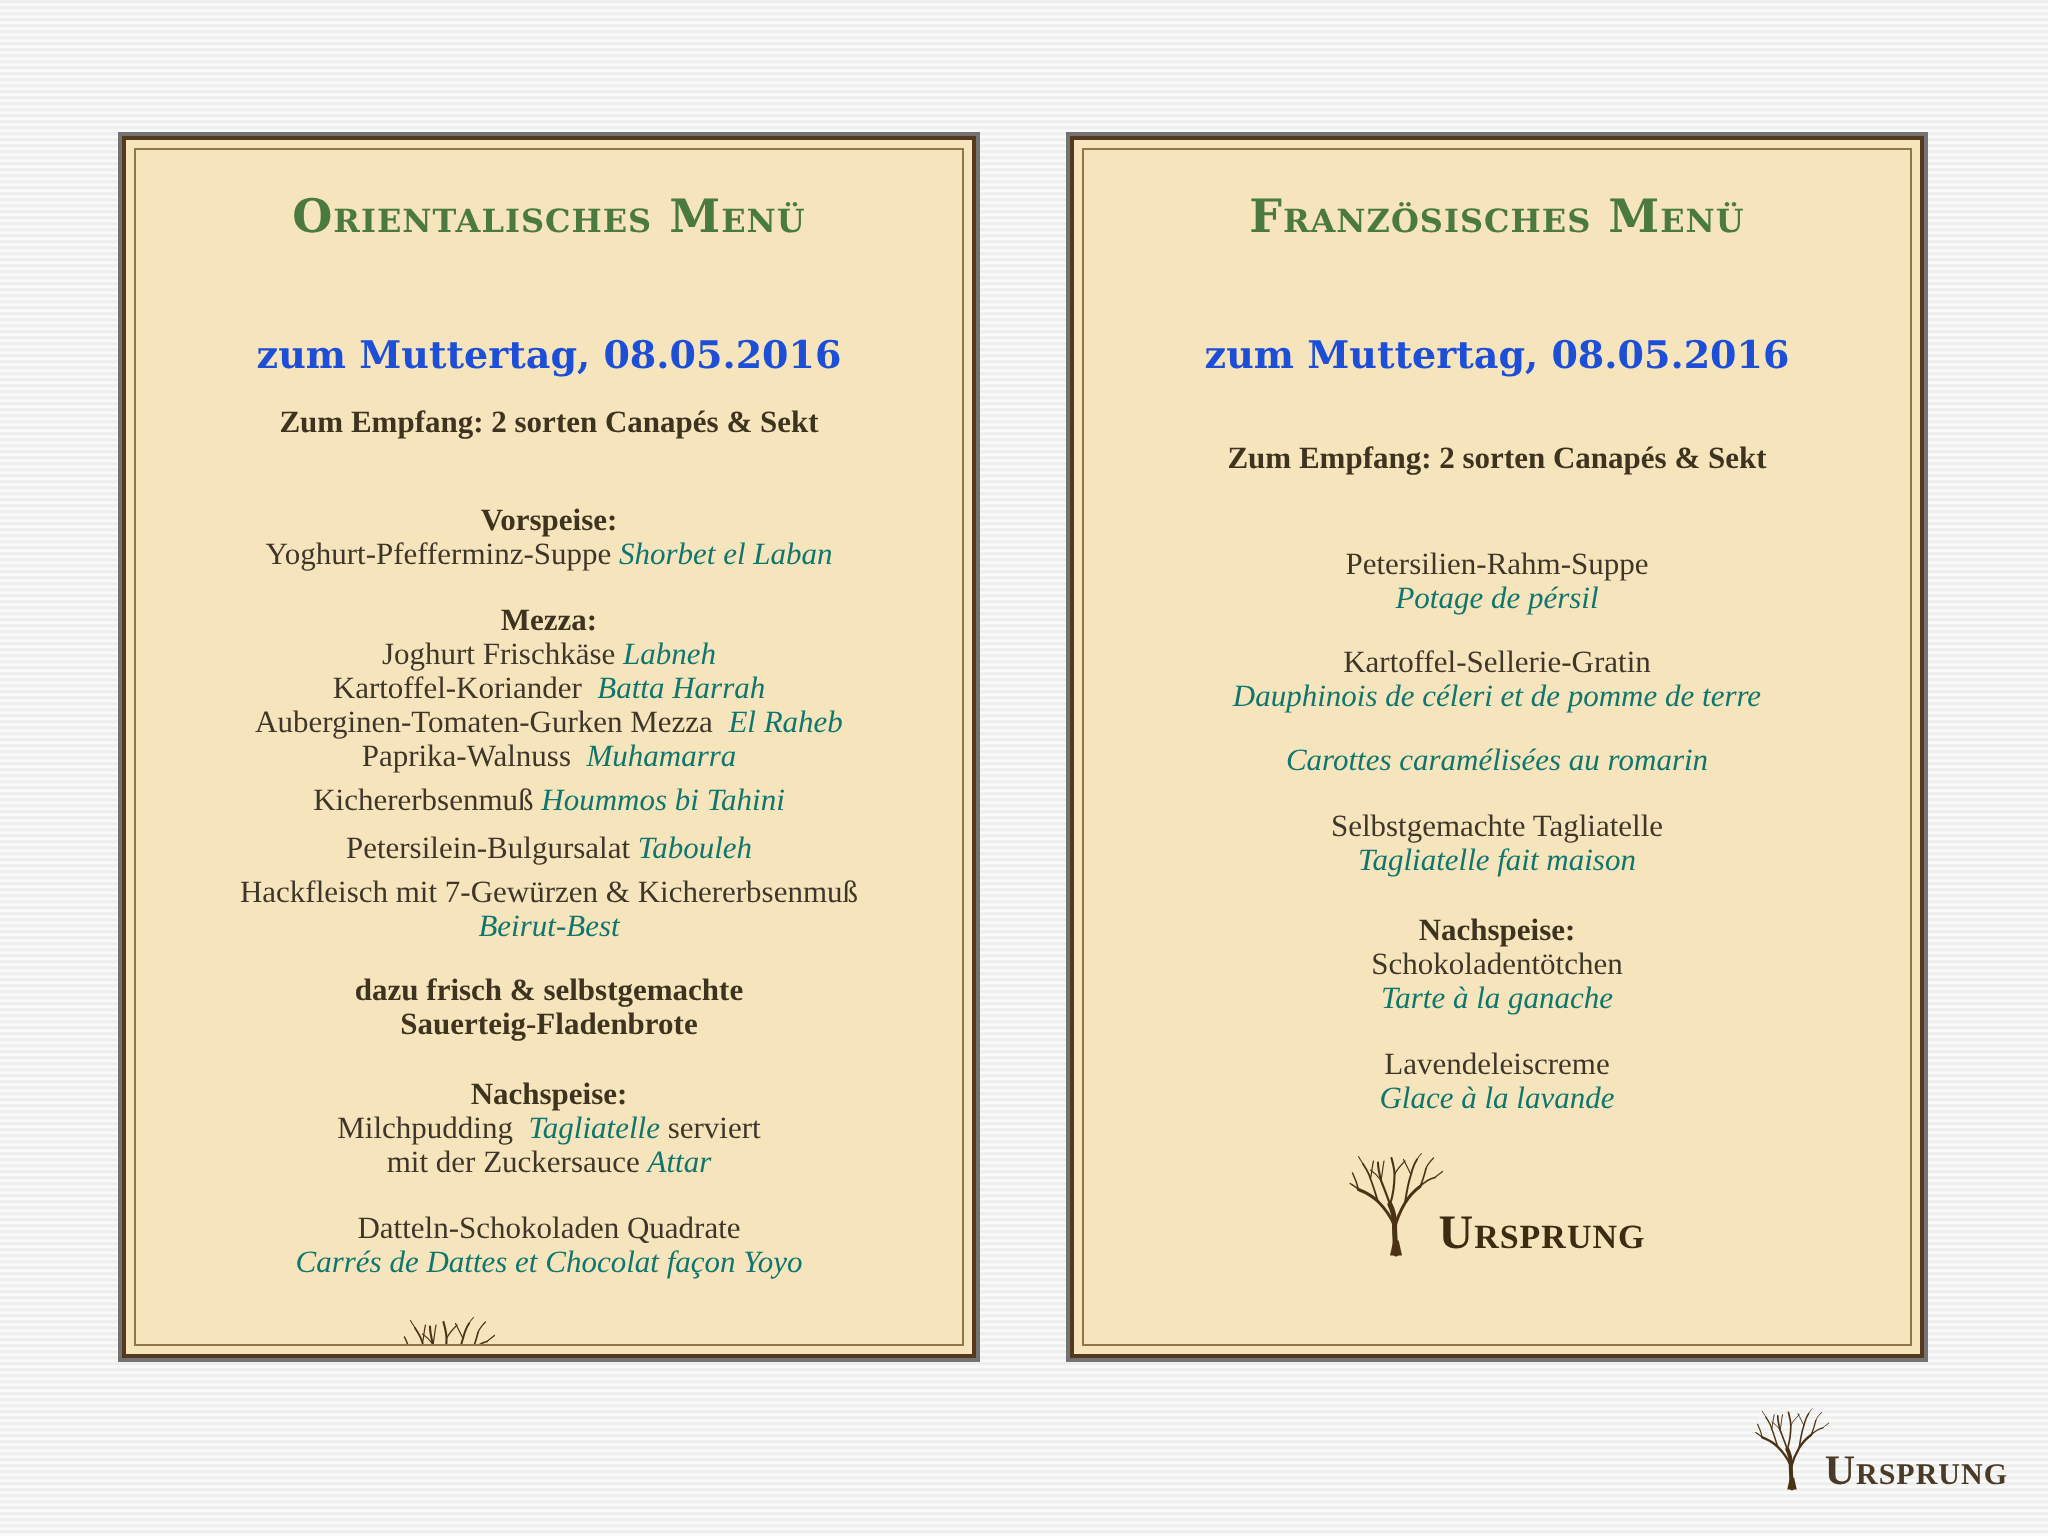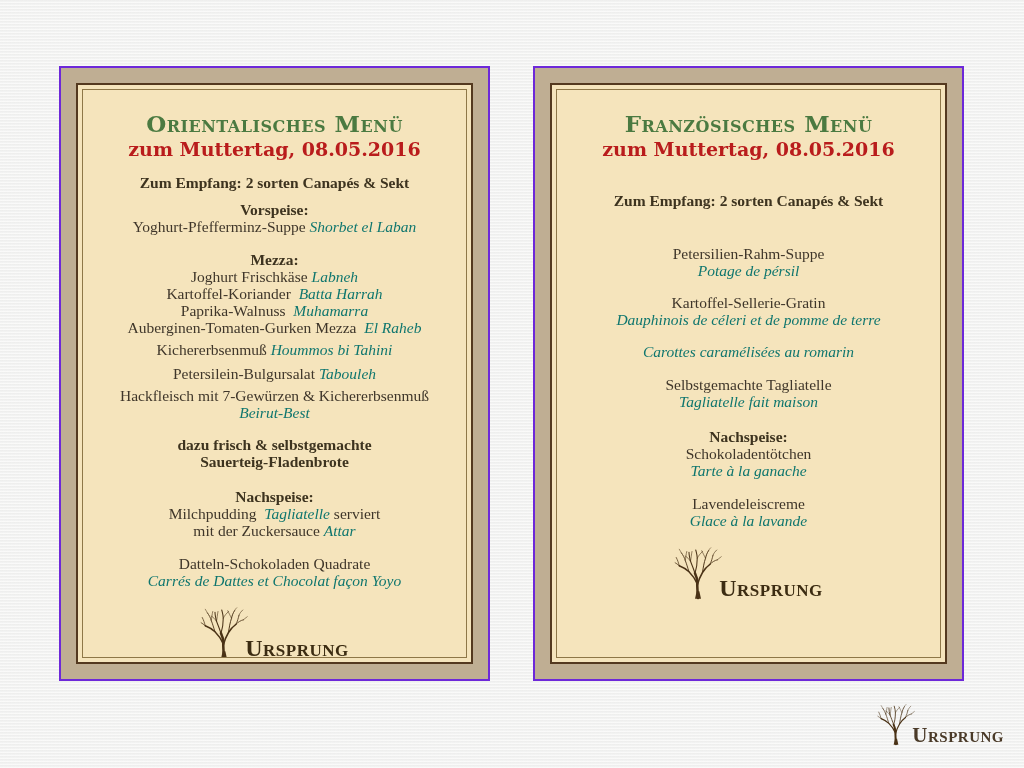--- a/index.html
+++ b/index.html
@@ -10,40 +10,41 @@
     background-image:
       repeating-linear-gradient(0deg,
         rgba(255,255,255,0.55) 0px, rgba(255,255,255,0.55) 1px,
         rgba(222,224,226,0.38) 2px, rgba(241,241,240,0.25) 3px),
       repeating-linear-gradient(90deg,
         rgba(255,255,255,0.06) 0px, rgba(230,230,232,0.08) 2px, rgba(255,255,255,0.06) 4px);
   }
   .card {
     position: absolute; top: 66px; width: 431px; height: 615px;
     box-sizing: border-box;
-    border: 2px solid #6d28d9; background: #bfae93; padding: 15px;
+    border: 2px solid #737373; background: #bfae93; padding: 0;
   }
   .card-left  { left: 59px; }
   .card-right { left: 533px; }
   .card-mid {
     box-sizing: border-box; width: 100%; height: 100%;
     border: 2px solid #54391f; background: #f5e4bc; padding: 4px;
   }
   .card-inner {
     box-sizing: border-box; width: 100%; height: 100%;
     border: 1px solid #8e7748; text-align: center; overflow: hidden;
   }
   .menu-title {
     margin-top: 21px; font-size: 23px; line-height: 26px; font-weight: bold;
     font-variant: small-caps; letter-spacing: 0.5px; color: #4b7a41;
     font-family: "DejaVu Serif", "Liberation Serif", serif;
   }
   .menu-subtitle {
-    font-size: 19px; line-height: 24px; font-weight: bold; color: #b91c1c;
+    font-size: 19px; line-height: 24px; font-weight: bold; color: #1d4ed8;
     font-family: "DejaVu Serif", "Liberation Serif", serif;
+    margin-top: 44px;
   }
   .menu-line { font-size: 15.5px; line-height: 17px; color: #3f362a; }
   .menu-line span { white-space: pre-wrap; }
   .b { font-weight: bold; color: #3d331f; }
   .accent { color: #0f766e; font-style: italic; }
   .card-logo {
     display: flex; justify-content: center; align-items: flex-end;
     margin-top: 14px; height: 58px;
   }
   .tree-svg { width: 48px; height: 57px; }
@@ -91,30 +92,30 @@
 
 <div class="card card-left">
   <div class="card-mid">
     <div class="card-inner">
       <div class="menu-title">Orientalisches Menü</div>
       <div class="menu-subtitle">zum Muttertag, 08.05.2016</div>
       <div class="menu-body">
           <div class="menu-section" style="margin-top: 13px;">
             <div class="menu-line"><span class="b">Zum Empfang: 2 sorten Canapés &amp; Sekt</span></div>
           </div>
-          <div class="menu-section" style="margin-top: 10px;">
+          <div class="menu-section" style="margin-top: 32px;">
             <div class="menu-line"><span class="b">Vorspeise:</span></div>
             <div class="menu-line"><span>Yoghurt-Pfefferminz-Suppe </span><span class="accent">Shorbet el Laban</span></div>
           </div>
           <div class="menu-section" style="margin-top: 16px;">
             <div class="menu-line"><span class="b">Mezza:</span></div>
             <div class="menu-line"><span>Joghurt Frischkäse </span><span class="accent">Labneh</span></div>
             <div class="menu-line"><span>Kartoffel-Koriander  </span><span class="accent">Batta Harrah</span></div>
+            <div class="menu-line"><span>Auberginen-Tomaten-Gurken Mezza  </span><span class="accent">El Raheb</span></div>
             <div class="menu-line"><span>Paprika-Walnuss  </span><span class="accent">Muhamarra</span></div>
-            <div class="menu-line"><span>Auberginen-Tomaten-Gurken Mezza  </span><span class="accent">El Raheb</span></div>
           </div>
           <div class="menu-section" style="margin-top: 5px;">
             <div class="menu-line"><span>Kichererbsenmuß </span><span class="accent">Hoummos bi Tahini</span></div>
           </div>
           <div class="menu-section" style="margin-top: 7px;">
             <div class="menu-line"><span>Petersilein-Bulgursalat </span><span class="accent">Tabouleh</span></div>
           </div>
           <div class="menu-section" style="margin-top: 5px;">
             <div class="menu-line"><span>Hackfleisch mit 7-Gewürzen &amp; Kichererbsenmuß</span></div>
             <div class="menu-line"><span class="accent">Beirut-Best</span></div>

